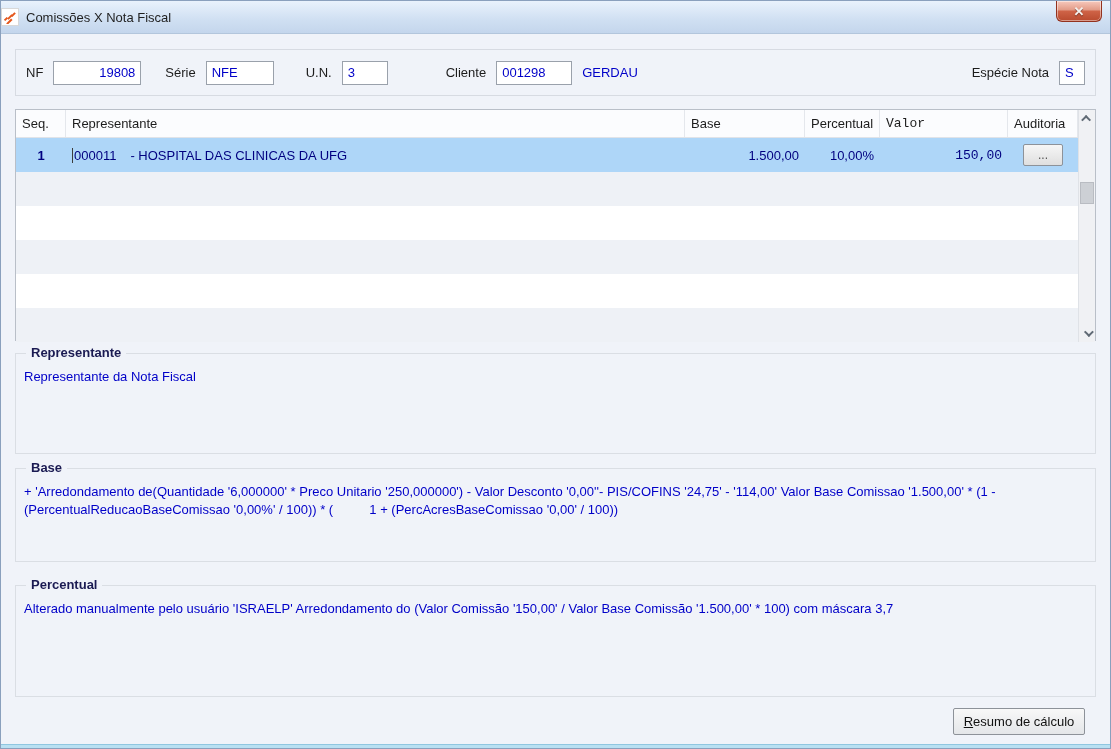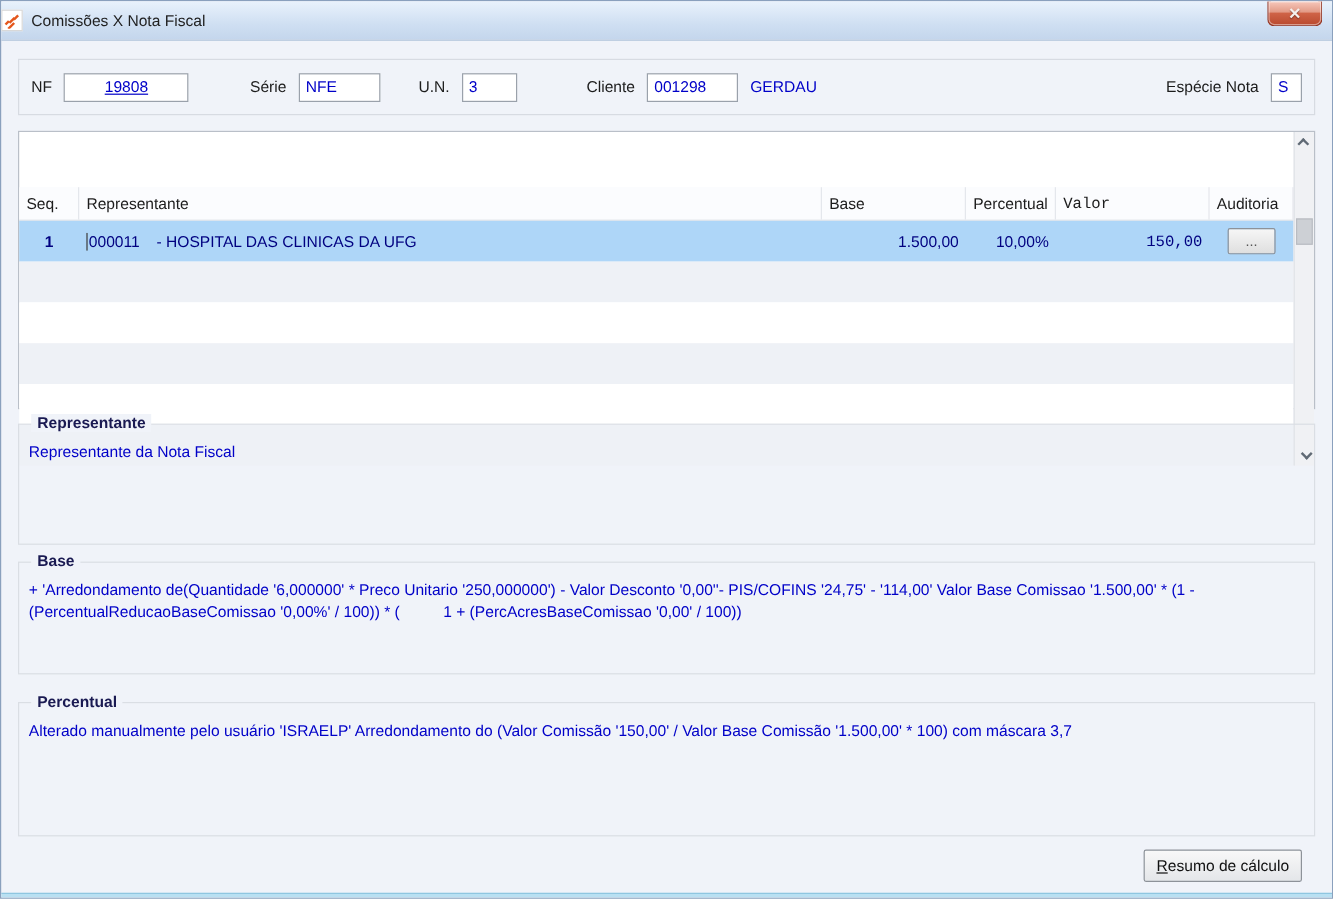--- a/index.html
+++ b/index.html
@@ -40,21 +40,21 @@
     font-family:"Liberation Sans", sans-serif; font-size:13px; padding:0 5px;
   }
   .blue-static { color:#0000c8; margin-left:10px; }
   .spacer { flex:1; }
   
   .grid {
     position:absolute; left:14px; right:14px; top:108px; height:232px;
     background:#fff; border:1px solid #b9bfc8; display:flex; flex-direction:column;
   }
   .grid-inner { display:flex; flex:1; }
-  .grid-cols { flex:1; display:flex; flex-direction:column;margin-top:46px; }
+  .grid-cols { flex:1; display:flex; flex-direction:column; }
   .g-row { display:flex; height:34px; align-items:center; font-size:13px; }
   .g-head { height:28px; background:#fbfcfe; border-bottom:1px solid #e0e3e8; color:#1c1c1c; }
   .g-head .c { border-right:1px solid #e4e7ec; height:100%; display:flex; align-items:center; }
   .c { padding:0 6px; overflow:hidden; white-space:nowrap; }
   .c-seq   { width:50px; justify-content:flex-start; display:flex; }
   .c-rep   { flex:1; display:flex; align-items:center; }
   .c-base  { width:120px; text-align:right; }
   .c-perc  { width:75px;  text-align:right; }
   .c-valor { width:128px; text-align:right;font-family:Liberation Mono, monospace; }
   .c-aud   { width:70px;  text-align:left; }
@@ -121,23 +121,23 @@
         <rect x="3" y="11" width="7" height="2" fill="#e4561b" transform="rotate(-45 6 12)"></rect>
       </svg>
     </span>
     <span class="title-text">Comissões X Nota Fiscal</span>
     <span class="close-btn">✕</span>
   </div>
 
   <div class="form-panel">
     <div class="fld">
       <label>NF</label>
-      <input style="width: 104px; text-align: center; text-decoration: underline;" value="19808">
-    </div>
-    <div class="fld" style="margin-left:51px;">
+      <input style="width: 88px; text-align: right;" value="19808">
+    </div>
+    <div class="fld" style="margin-left:24px;">
       <label>Série</label>
       <input style="width: 68px;" value="NFE">
     </div>
     <div class="fld" style="margin-left:32px;">
       <label>U.N.</label>
       <input style="width: 46px;" value="3">
     </div>
     <div class="fld" style="margin-left:58px;">
       <label>Cliente</label>
       <input style="width: 76px;" value="001298">

